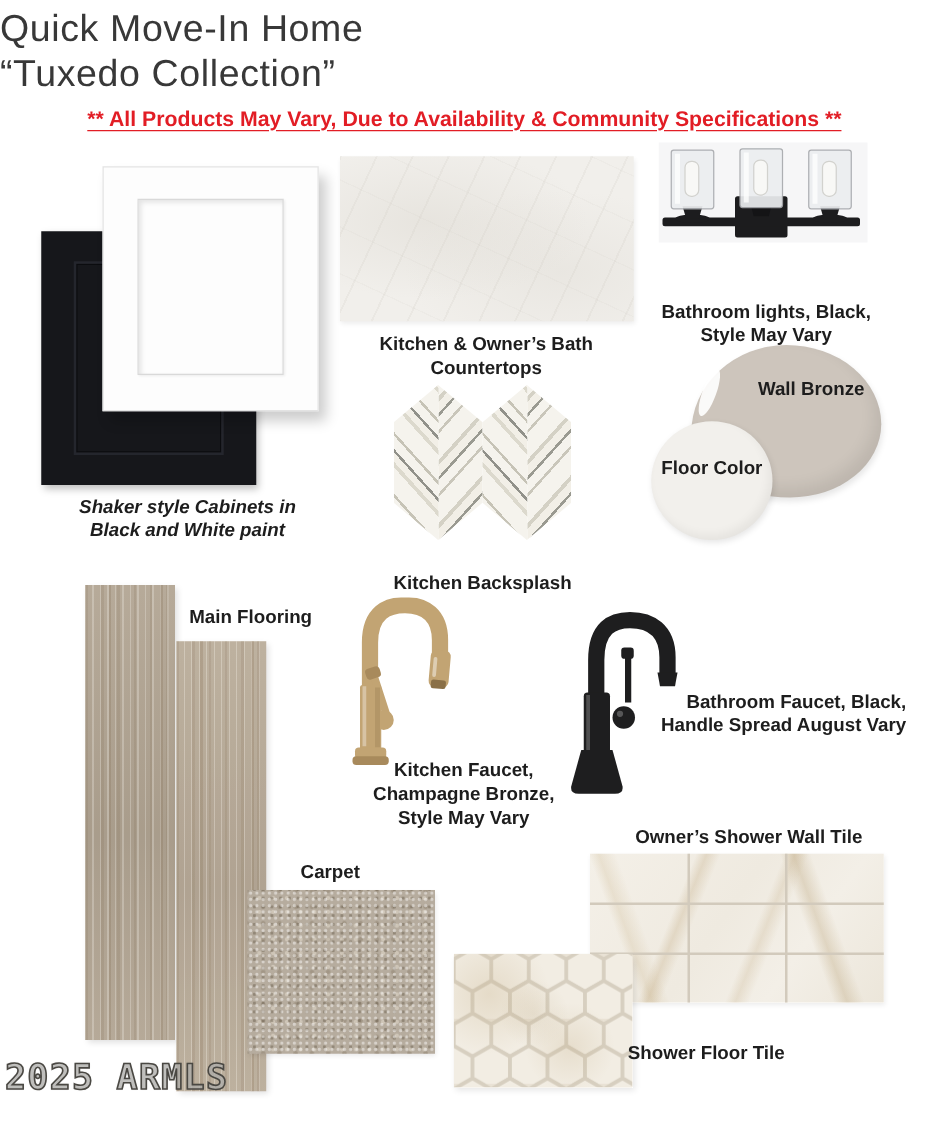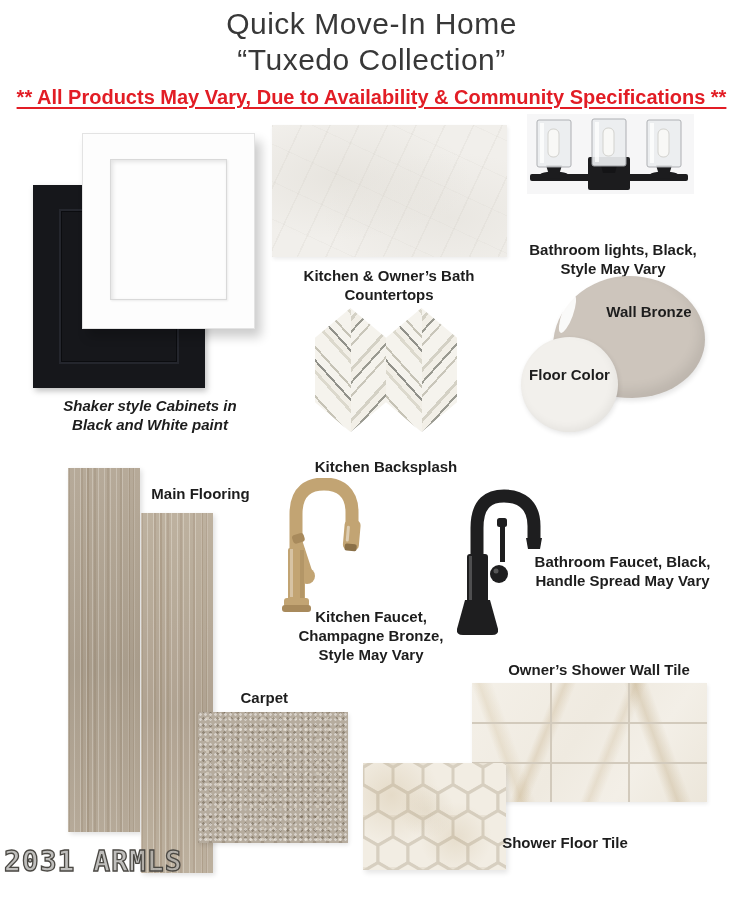--- a/index.html
+++ b/index.html
@@ -3,24 +3,24 @@
 <meta charset="utf-8">
 <style>
   html,body{margin:0;padding:0;background:#ffffff;}
   #board{
     position:relative; width:743px; height:901px; margin:0 auto;
     background:#ffffff; overflow:hidden;
     font-family:"Liberation Sans", sans-serif; color:#1d1d1d;
   }
   .abs{position:absolute;}
   
-  .title{left:0; top:6px; width:100%; text-align:center;
+  .title{left:0; top:6px; width:100%; text-align:left;
     font-size:30px; line-height:36px; font-weight:400; color:#383838; letter-spacing:.5px;}
   .disclaimer{left:0; top:86px; width:100%; text-align:center;
-    font-size:20px; font-weight:bold; color:#e21d25;
+    font-size:17px; font-weight:bold; color:#e21d25;
     text-decoration:underline; text-underline-offset:3px;}
   
   .lbl{font-size:15px; font-weight:bold; line-height:19px; color:#1d1d1d; text-align:center;}
   
   .door-black{left:33px; top:185px; width:172px; height:203px; background:#16171b;
     box-shadow:2px 3px 6px rgba(0,0,0,.25);}
   .door-black .panel{position:absolute; left:26px; top:24px; right:26px; bottom:24px;
     border:2px solid #24262d; box-shadow:inset 0 0 0 1px #0b0c0f;}
   .door-white{left:82px; top:133px; width:171px; height:194px; background:#fdfdfd;
     border:1px solid #e3e3e3; box-shadow:6px 8px 10px rgba(0,0,0,.20);}
@@ -206,23 +206,23 @@
     <path d="M25,82 L25,40 C25,14 38,8 52,8 C68,8 82,16 82,38 L82,52" fill="none" stroke="currentColor" stroke-width="13"></path>
     <path d="M74,50 L90,50 L88,61 L76,61 Z" fill="currentColor"></path>
     <rect x="48" y="38" width="5" height="36" fill="currentColor"></rect>
     <rect x="45" y="30" width="10" height="9" rx="2.5" fill="currentColor"></rect>
     <circle cx="47" cy="86" r="9" fill="currentColor"></circle>
     <circle cx="44" cy="83" r="2.5" fill="#ffffff" opacity=".25"></circle>
     <rect x="15" y="66" width="21" height="52" rx="3" fill="currentColor"></rect>
     <rect x="17" y="68" width="3" height="46" fill="#ffffff" opacity=".22"></rect>
     <path d="M13,112 L38,112 L46,141 Q47,147 40,147 L11,147 Q4,147 5,141 Z" fill="currentColor"></path>
   </svg>
-  <div class="abs lbl" style="left:520px; top:552px; width:205px;">
+  <div class="abs lbl" style="left:520px; top:552px; width:205px;text-align:right;">
     <div>Bathroom Faucet, Black,</div>
-    <div>Handle Spread May Vary</div>
+    <div>Handle Spread August Vary</div>
   </div>
 
   <div class="abs lbl" style="left:489px; top:660px; width:220px;">Owner’s Shower Wall Tile</div>
   <div class="abs wall-tile">
     <div class="grout-v" style="left:78px;"></div>
     <div class="grout-v" style="left:156px;"></div>
     <div class="grout-h" style="top:39px;"></div>
     <div class="grout-h" style="top:79px;"></div>
   </div>
 
@@ -241,15 +241,15 @@
           </g>
         </pattern>
       </defs>
       <rect x="0" y="0" width="143" height="107" fill="#e9e2d5"></rect>
       <rect x="0" y="0" width="143" height="107" fill="url(#hexp)"></rect>
     </svg>
     <div class="hex-veins"></div>
   </div>
   <div class="abs lbl" style="left:465px; top:833px; width:200px;">Shower Floor Tile</div>
 
-  <div class="abs watermark">2031 ARMLS</div>
+  <div class="abs watermark">2025 ARMLS</div>
 
 </div>
 
 </body></html>

